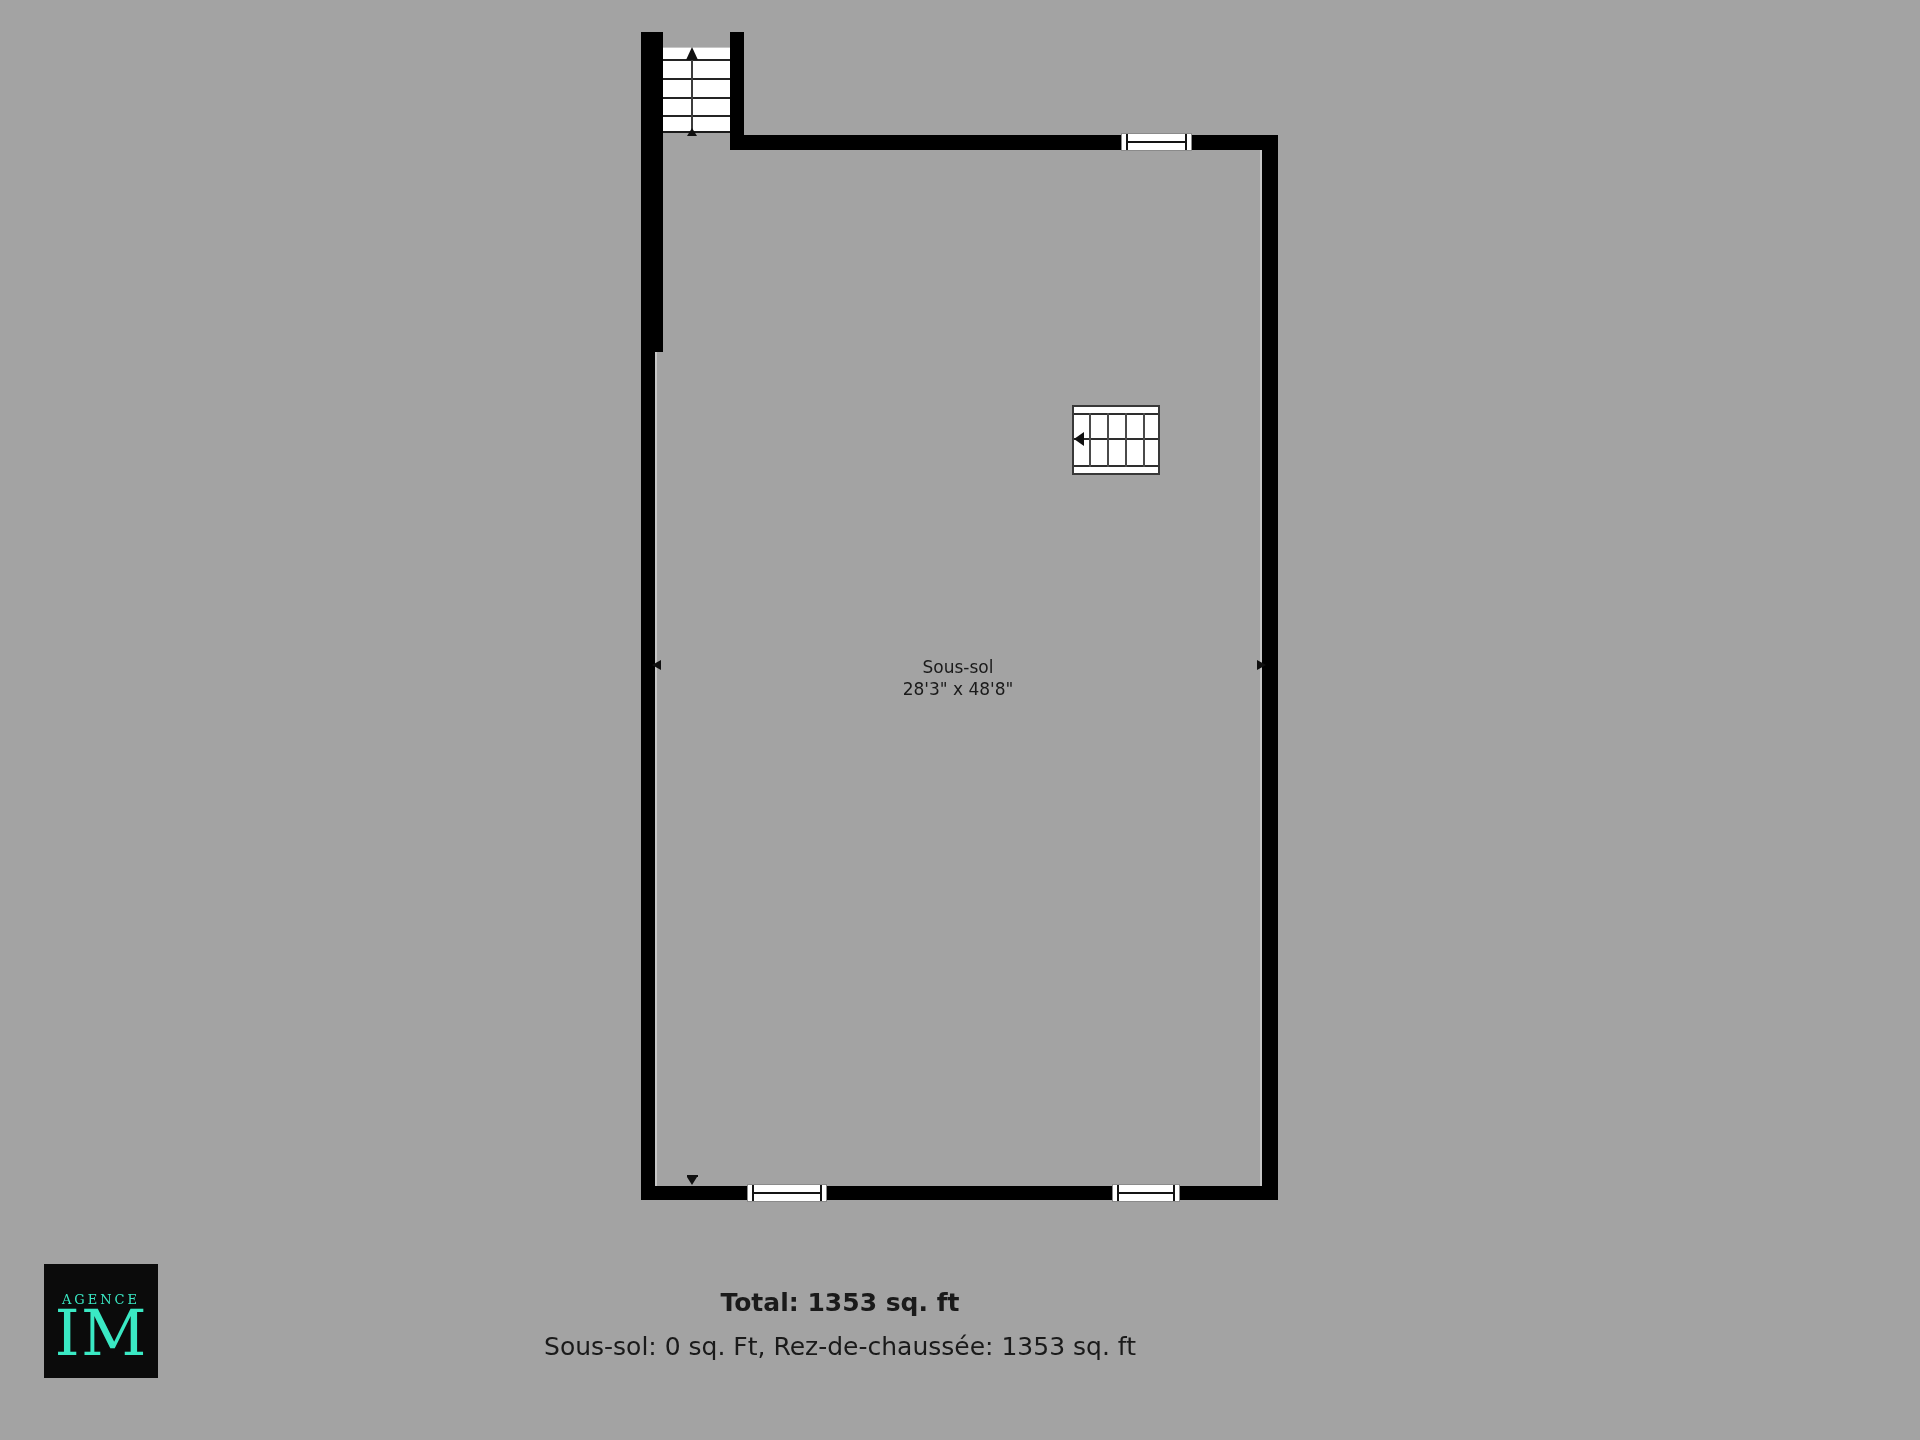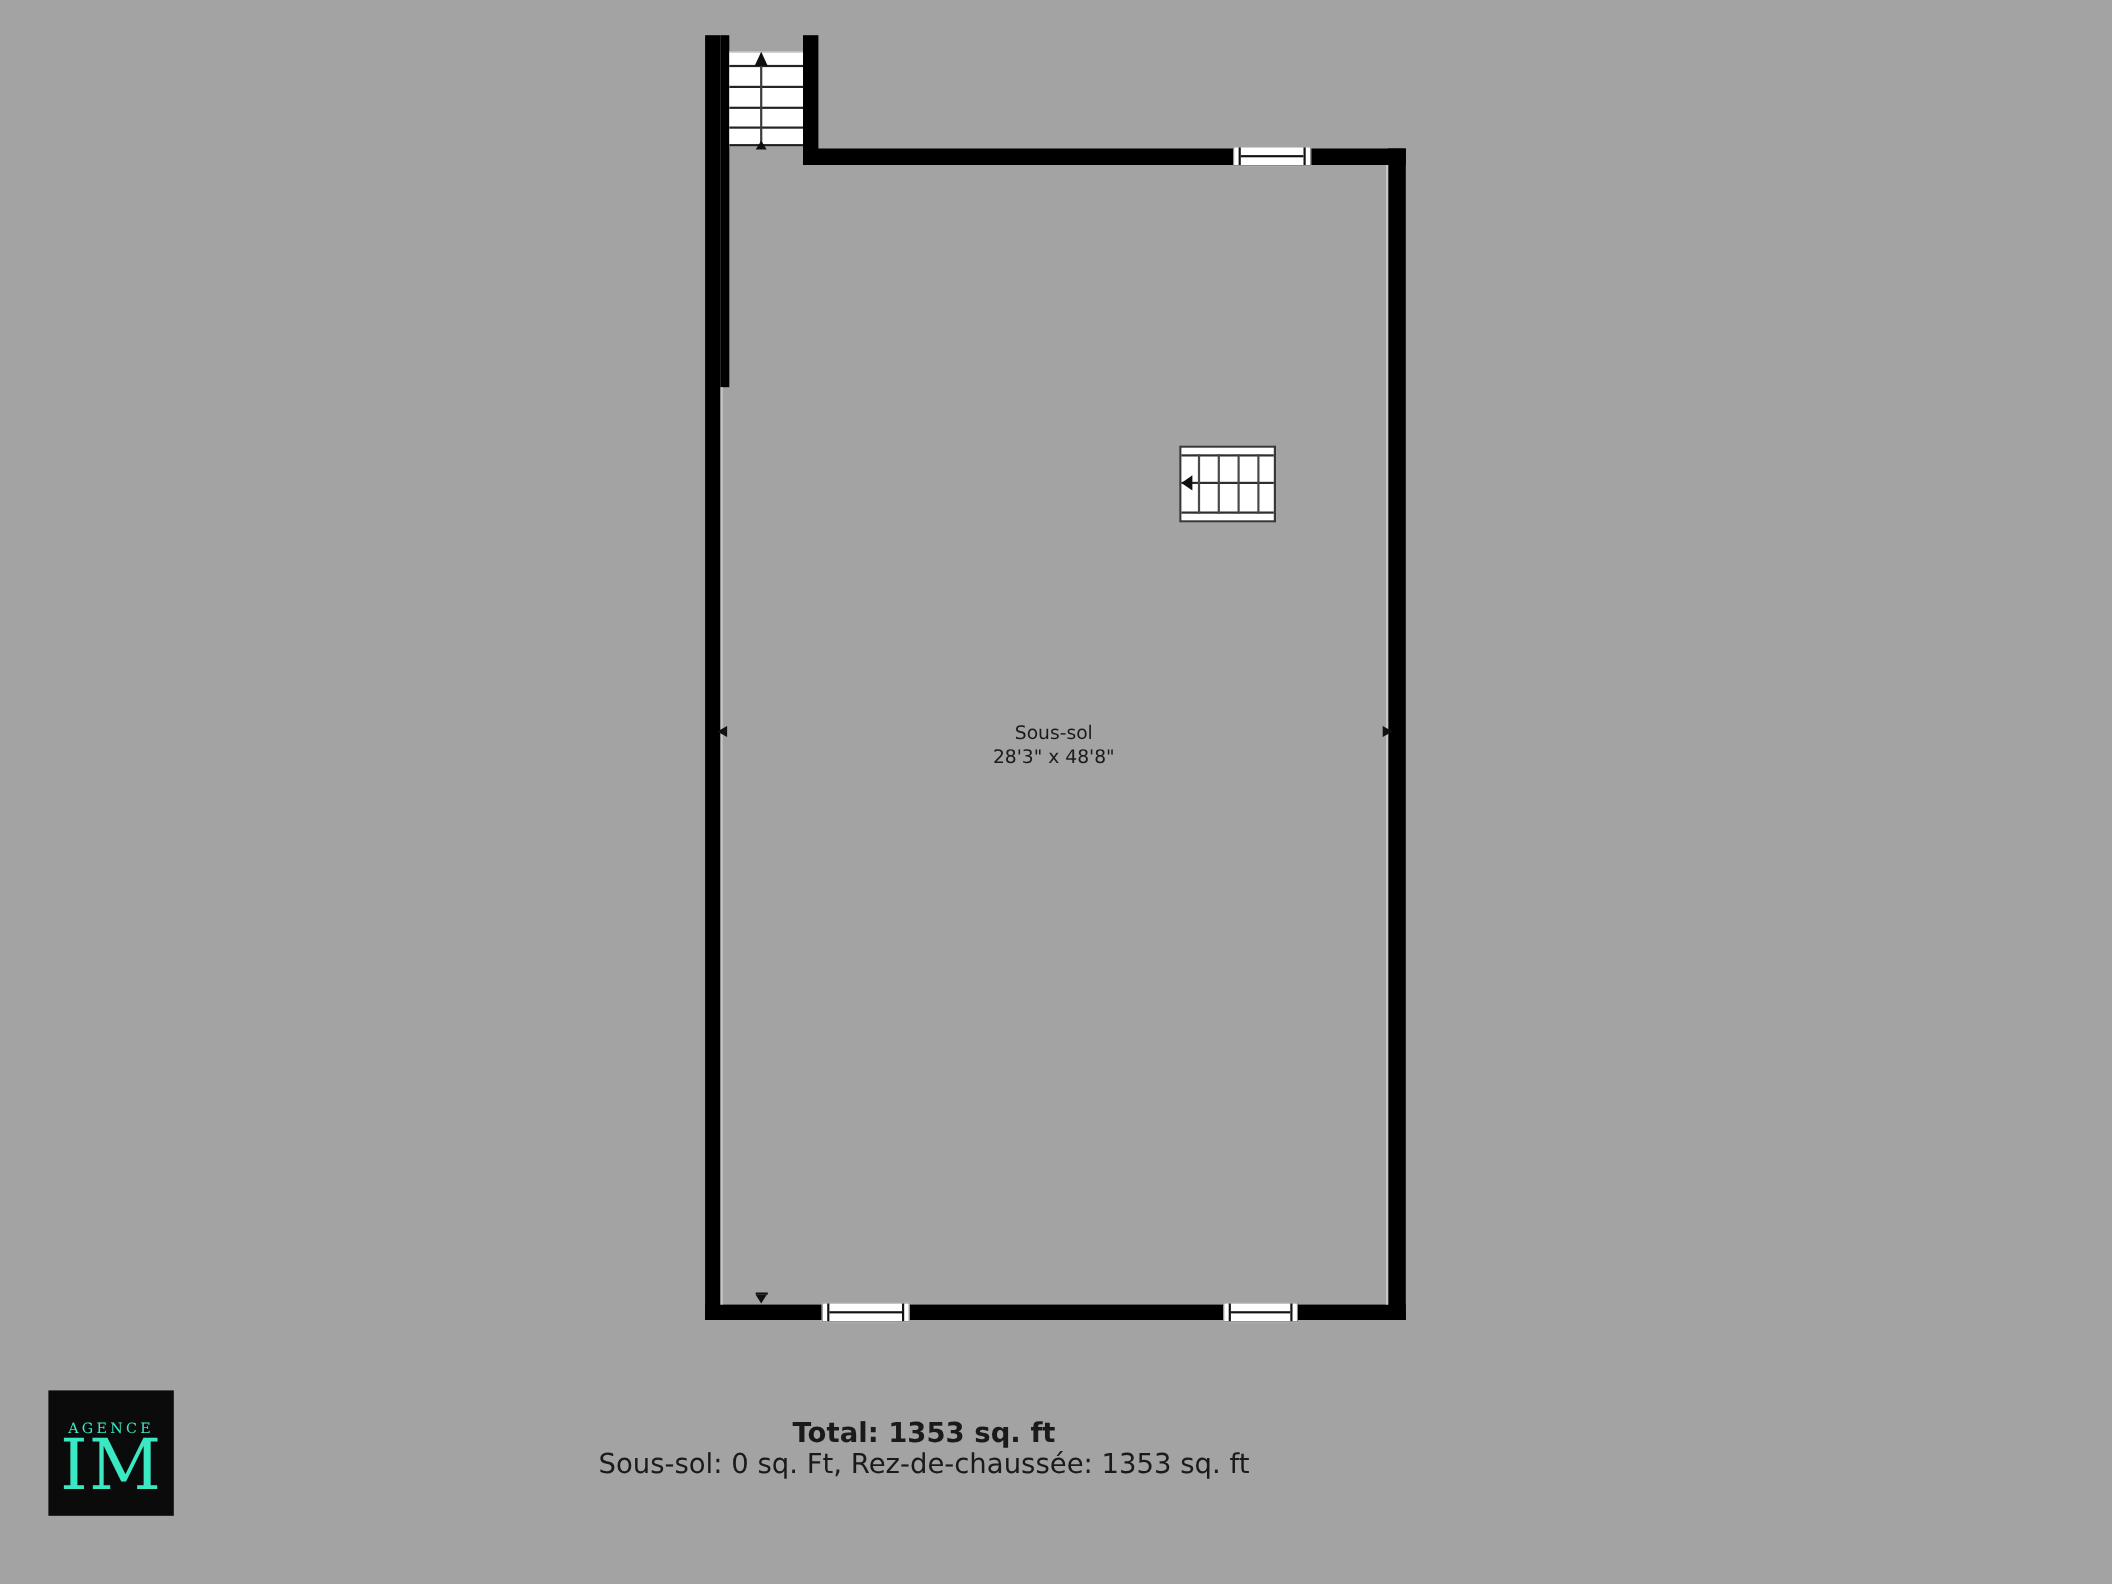--- a/index.html
+++ b/index.html
@@ -67,21 +67,21 @@
   .window .cap.l { left:4px; } .window .cap.r { right:4px; }
   .window .mid { position:absolute; left:6px; right:6px; top:50%; height:2px; margin-top:-1px; background:#141414; }
 
   
   .room-label { position:absolute; left:758px; top:656px; width:400px; text-align:center; }
   .room-label .name { font-size:17px; line-height:22px; }
   .room-label .dims { font-size:17px; line-height:22px; }
 
   .summary { position:absolute; left:0; top:1288px; width:1680px; text-align:center; }
   .summary .total { font-size:25px; line-height:29px; font-weight:bold; }
-  .summary .line { font-size:25px; line-height:27px; }
+  .summary .line { font-size:25px; line-height:27px;margin-top:16px; }
   .summary .disclaimer { font-size:13px; line-height:15px; margin-top:23px; }
 
   
   .logo {
     position:absolute; left:44px; top:1264px; width:114px; height:114px;
     background:var(--logo-bg, #0b0b0b); color:var(--logo-text, #3ae9c4);
     text-align:center; font-family:"DejaVu Serif", "Liberation Serif", serif;
     box-sizing:border-box;
   }
   .logo .agence { padding-top:29px; font-size:13px; letter-spacing:3px; line-height:14px; }

